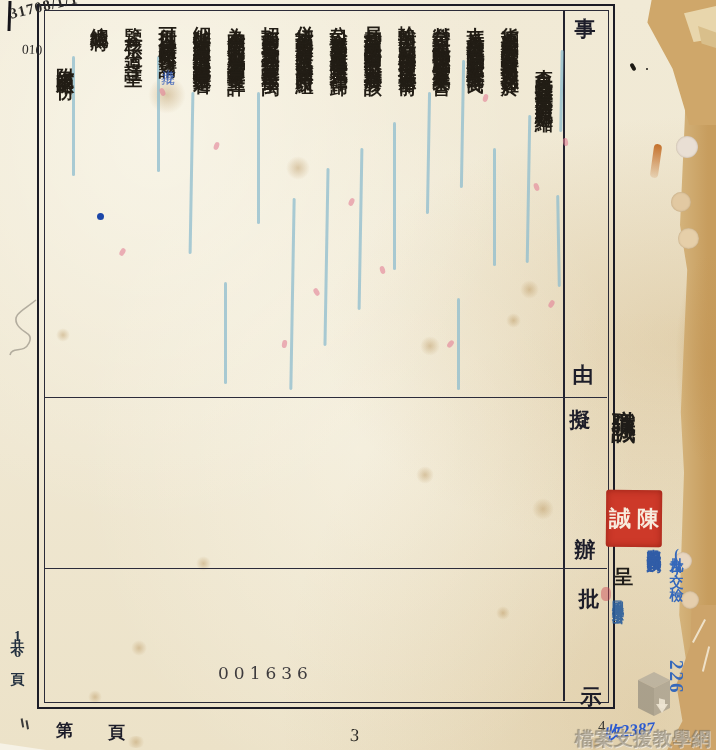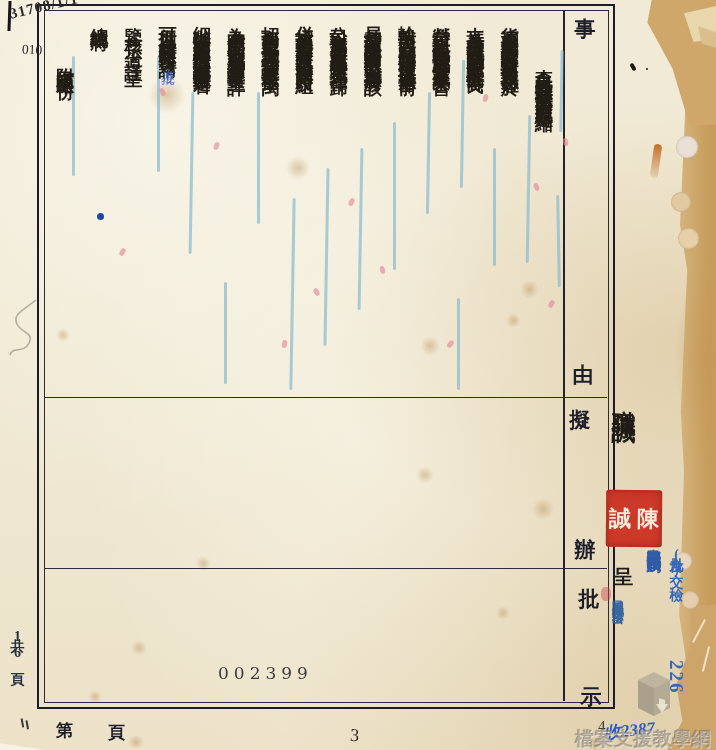--- a/index.html
+++ b/index.html
@@ -203,21 +203,21 @@
     <span>誠</span>
     <span>陳</span>
   </div>
   <div class="abs v-hand submit">呈</div>
   <div class="abs v-hand stamp received">中華民國卅九年十月拾八日收到</div>
   <div class="abs v-hand stamp dispatched">民國卅九年十二月十八日發出</div>
   <div class="abs v-hand stamp registry">台卅九(交)檢</div>
   <div class="abs registry-no">226</div>
   <div class="abs hand-no">收2387</div>
 
-  <div class="abs serial">002399</div>
+  <div class="abs serial">001636</div>
   <div class="abs foot" style="left:56px;top:719px;">第</div>
   <div class="abs foot" style="left:108px;top:721px;">頁</div>
   <div class="abs pg3">3</div>
   <div class="abs pg4">4</div>
 
   <svg class="abs wm-icon" width="40" height="56">
     <polygon points="4,12 20,4 36,12 20,20" fill="rgba(150,148,142,.8)"></polygon>
     <polygon points="4,12 4,40 20,48 20,20" fill="rgba(110,108,102,.8)"></polygon>
     <polygon points="36,12 36,40 20,48 20,20" fill="rgba(130,128,122,.8)"></polygon>
     <rect x="25" y="24" width="6" height="9" transform="skewY(14)" fill="rgba(245,242,235,.9)"></rect>

